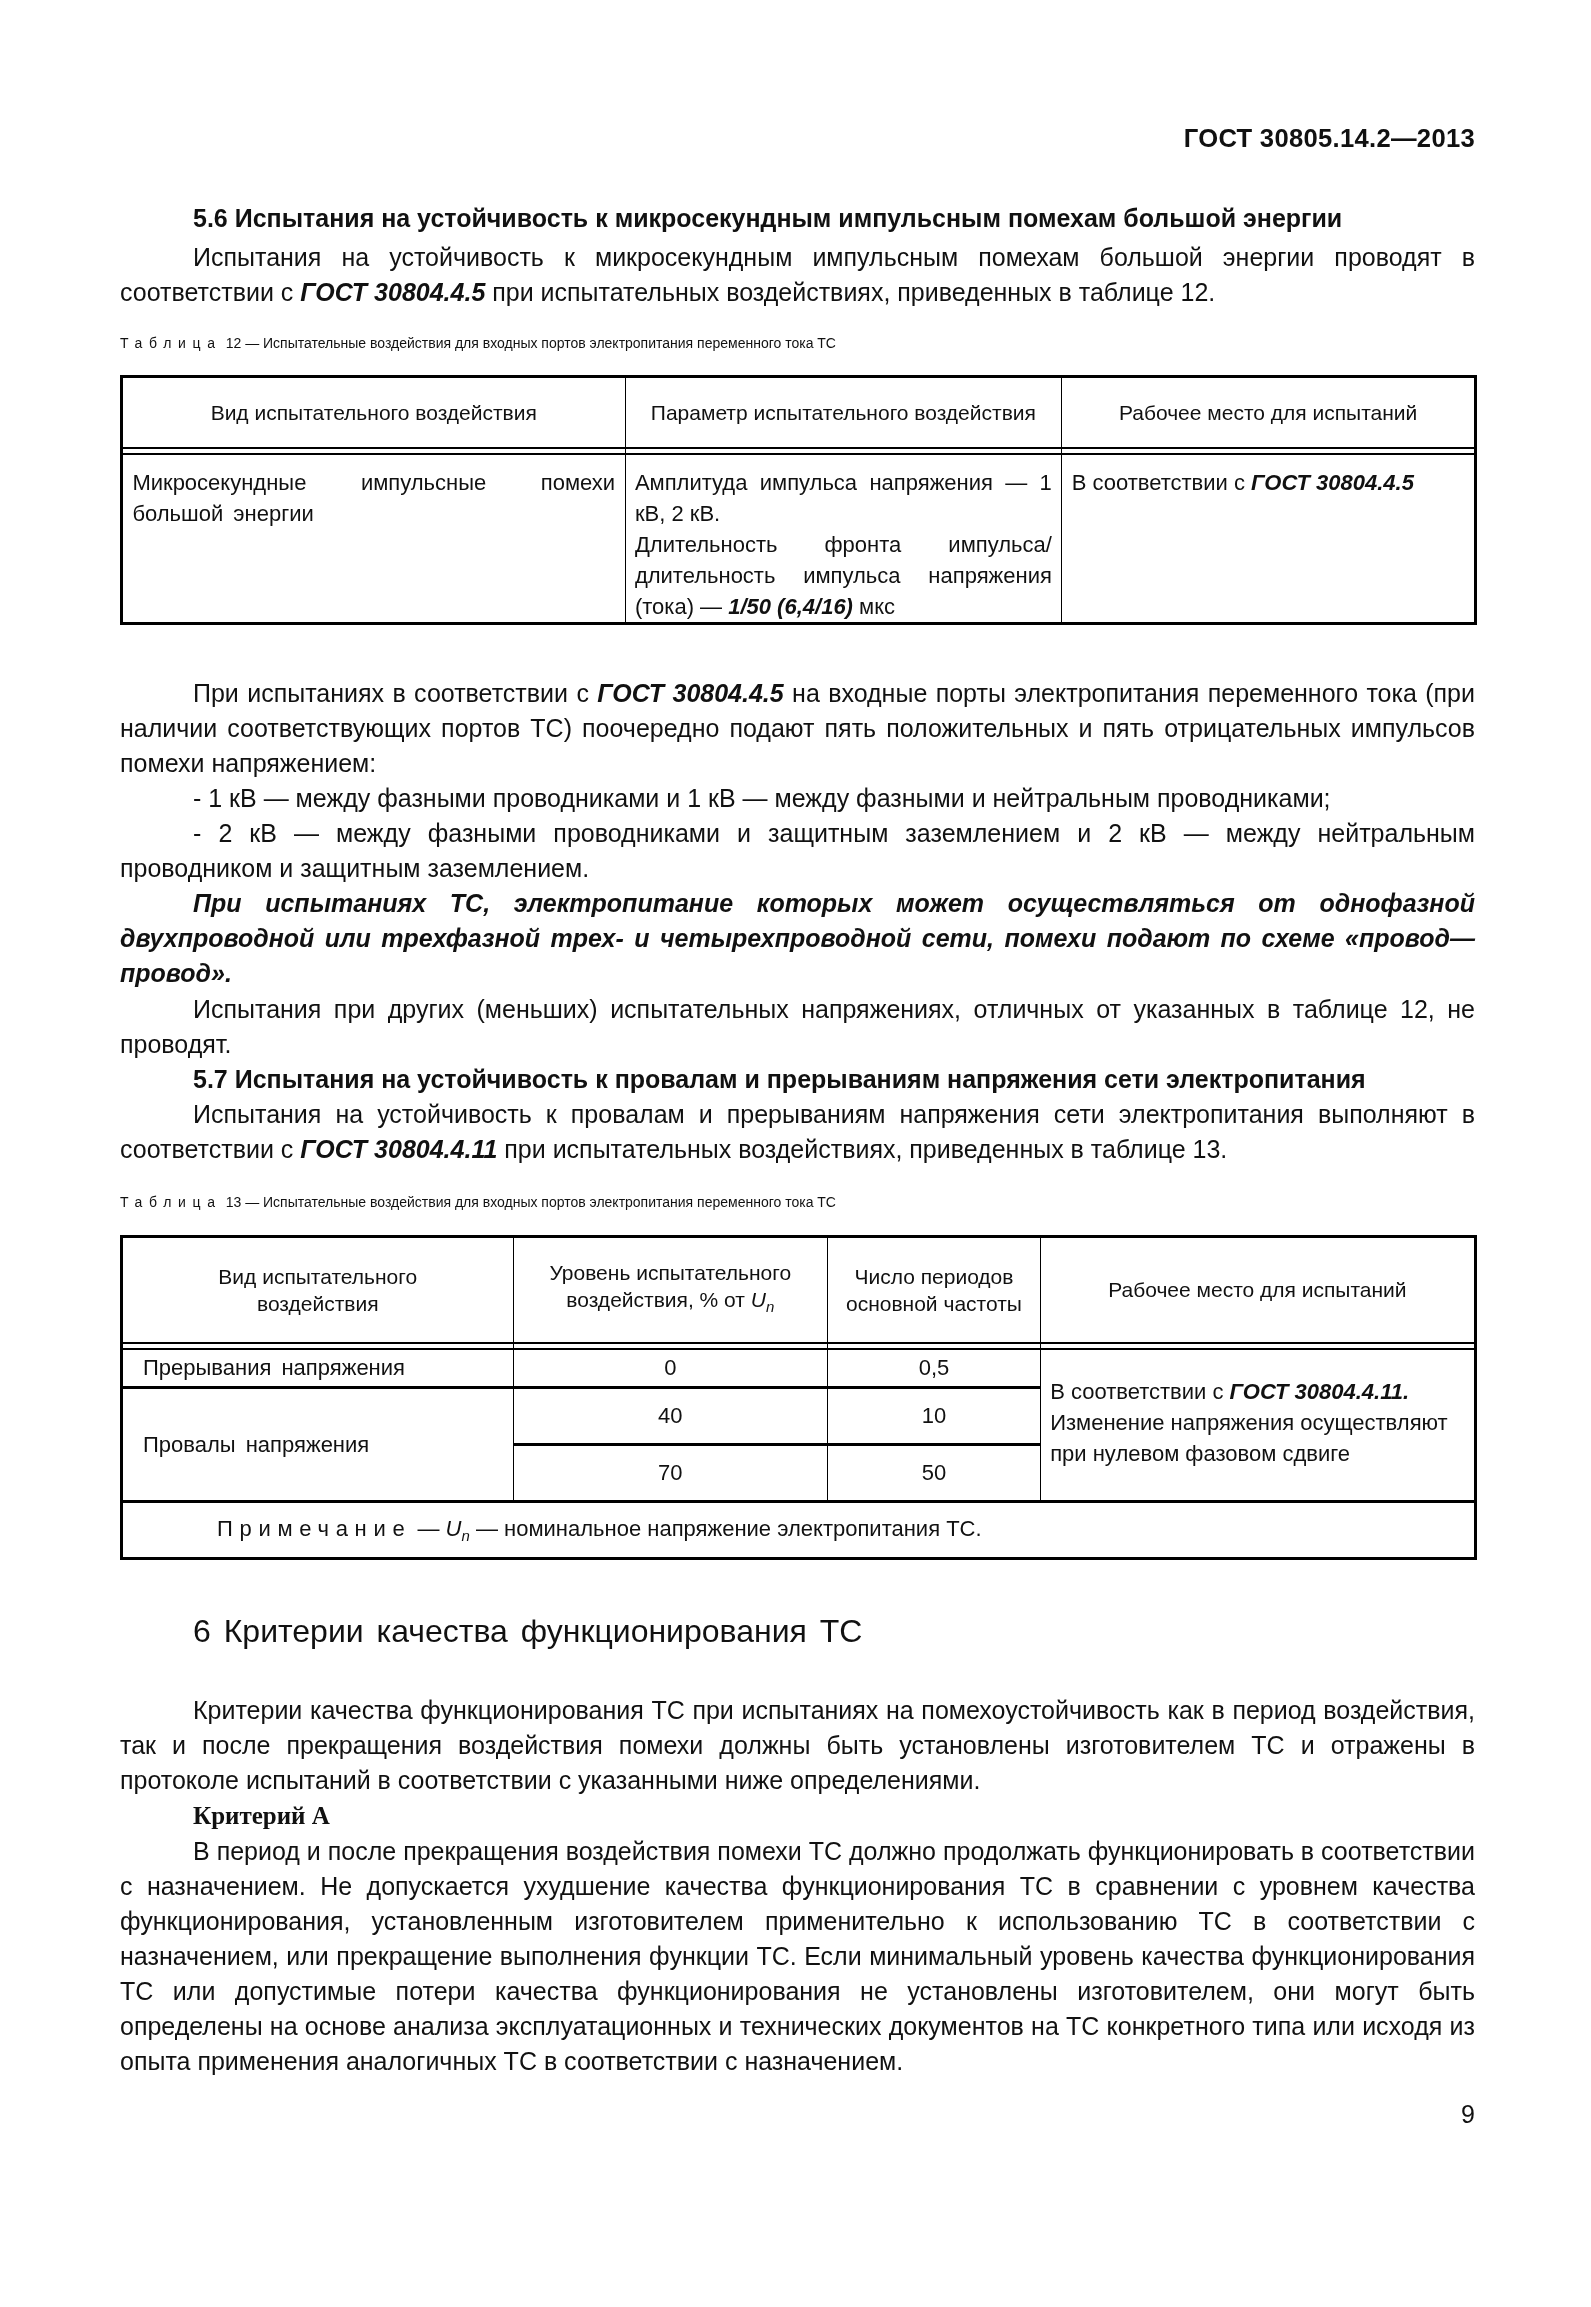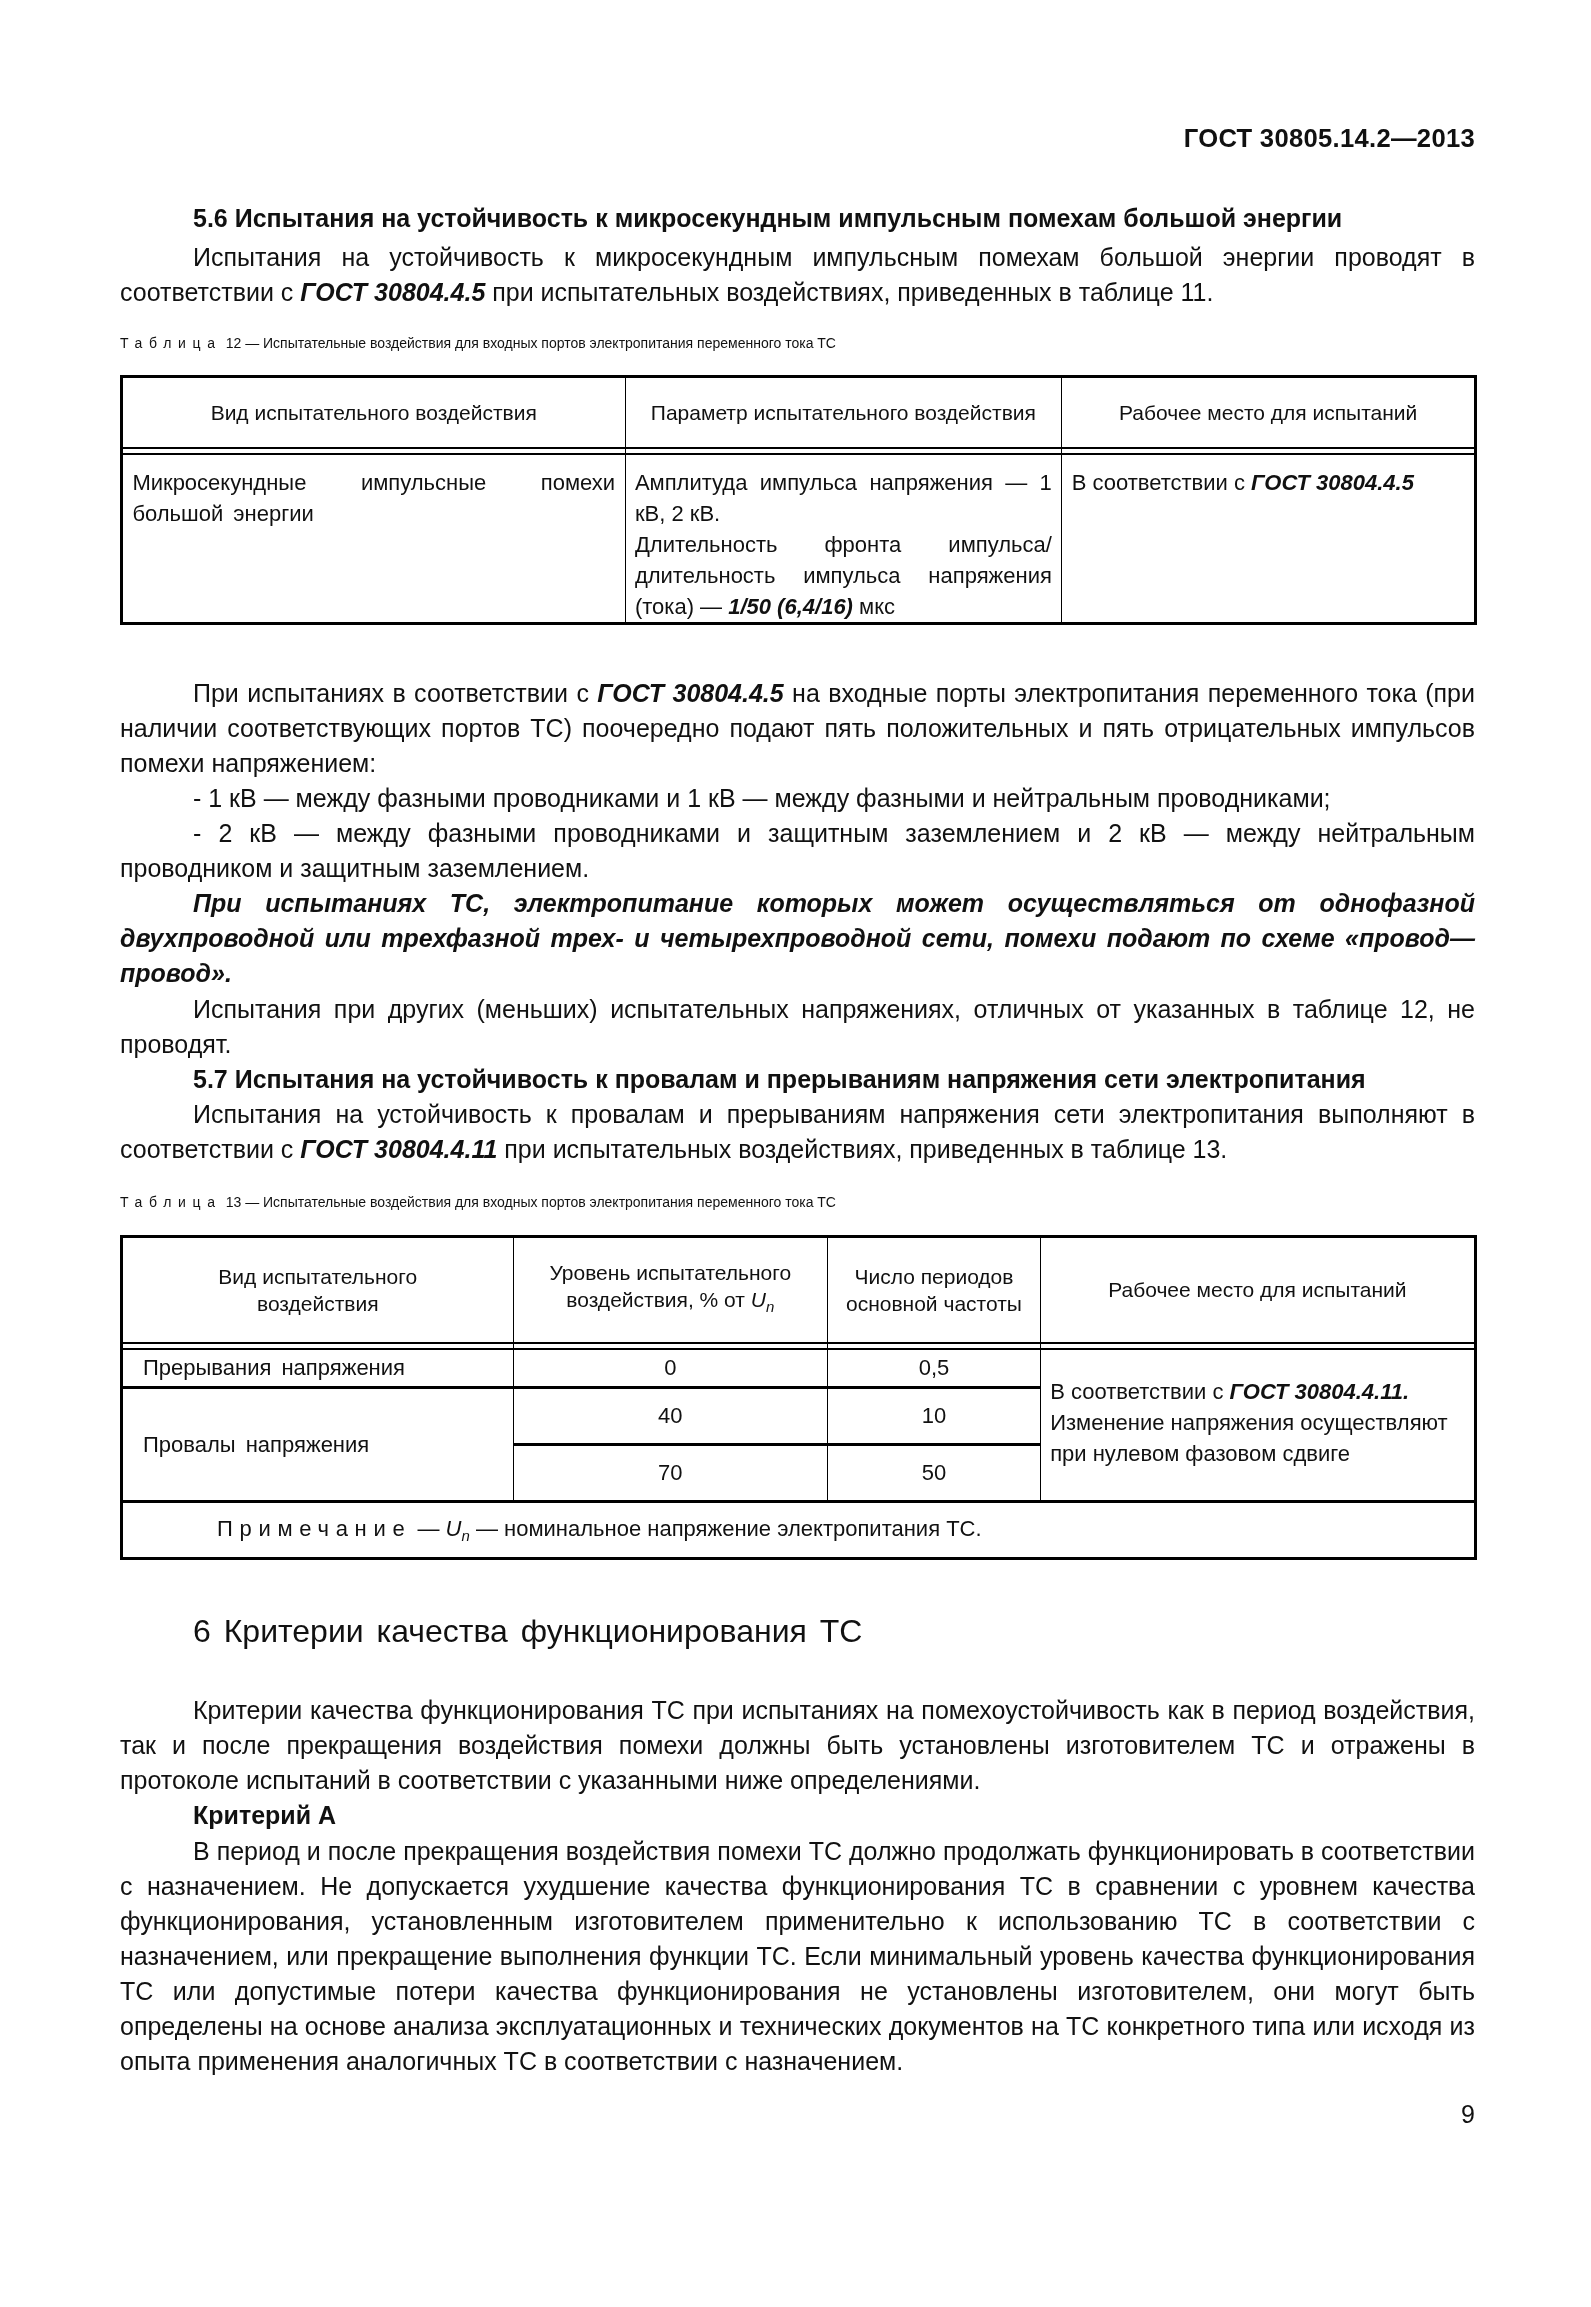--- a/index.html
+++ b/index.html
@@ -26,21 +26,21 @@
   .pageno { position: absolute; right: 116px; top: 2100px; font-size: 25px; }
   sub { font-size: 15px; font-style: italic; }
   i.u { font-style: italic; }
 </style>
 </head>
 <body>
 
 <div class="abs hdr">ГОСТ 30805.14.2—2013</div>
 
 <p class="p ind h2" style="top:201px;">5.6 Испытания на устойчивость к микросекундным импульсным помехам большой энергии</p>
-<p class="p ind" style="top:240px;"><span>Испытания на устойчивость к микросекундным импульсным помехам большой энергии проводят в соответствии с </span><span class="bi">ГОСТ 30804.4.5</span><span> при испытательных воздействиях, приведенных в таблице 11.</span></p>
+<p class="p ind" style="top:240px;"><span>Испытания на устойчивость к микросекундным импульсным помехам большой энергии проводят в соответствии с </span><span class="bi">ГОСТ 30804.4.5</span><span> при испытательных воздействиях, приведенных в таблице 12.</span></p>
 
 <div class="caption" style="top:335px;"><span class="spaced">Таблица</span> <span>12 — Испытательные воздействия для входных портов электропитания переменного тока ТС</span></div>
 
 <table class="tbl" style="left:120px; top:375px; width:1357px;">
   <colgroup>
       <col style="width:505px">
       <col style="width:438px">
       <col style="width:414px">
     </colgroup>
   <tbody>
@@ -109,17 +109,17 @@
     <td class="c">50</td>
   </tr>
   <tr style="height:57px;">
     <td colspan="4" class="mid" style="border-top:3.4px solid #000; padding-left:94px;"><span class="spaced">Примечание</span><span> — </span><i class="u">U</i><sub>n</sub><span> — номинальное напряжение электропитания ТС.</span></td>
   </tr>
 </tbody>
   </table>
 
 <div class="sec6">6  Критерии качества функционирования ТС</div>
 <p class="p ind" style="top:1693px;">Критерии качества функционирования ТС при испытаниях на помехоустойчивость как в период воздействия, так и после прекращения воздействия помехи должны быть установлены изготовителем ТС и отражены в протоколе испытаний в соответствии с указанными ниже определениями.</p>
-<p class="p ind h2" style="top:1798px;">Критерий А</p>
+<p class="p ind h2" style="top:1798px;font-family:Liberation Serif, serif;">Критерий А</p>
 <p class="p ind" style="top:1834px;">В период и после прекращения воздействия помехи ТС должно продолжать функционировать в соответствии с назначением. Не допускается ухудшение качества функционирования ТС в сравнении с уровнем качества функционирования, установленным изготовителем применительно к использованию ТС в соответствии с назначением, или прекращение выполнения функции ТС. Если минимальный уровень качества функционирования ТС или допустимые потери качества функционирования не установлены изготовителем, они могут быть определены на основе анализа эксплуатационных и технических документов на ТС конкретного типа или исходя из опыта применения аналогичных ТС в соответствии с назначением.</p>
 
 <div class="pageno">9</div>
 
 
 </body></html>

